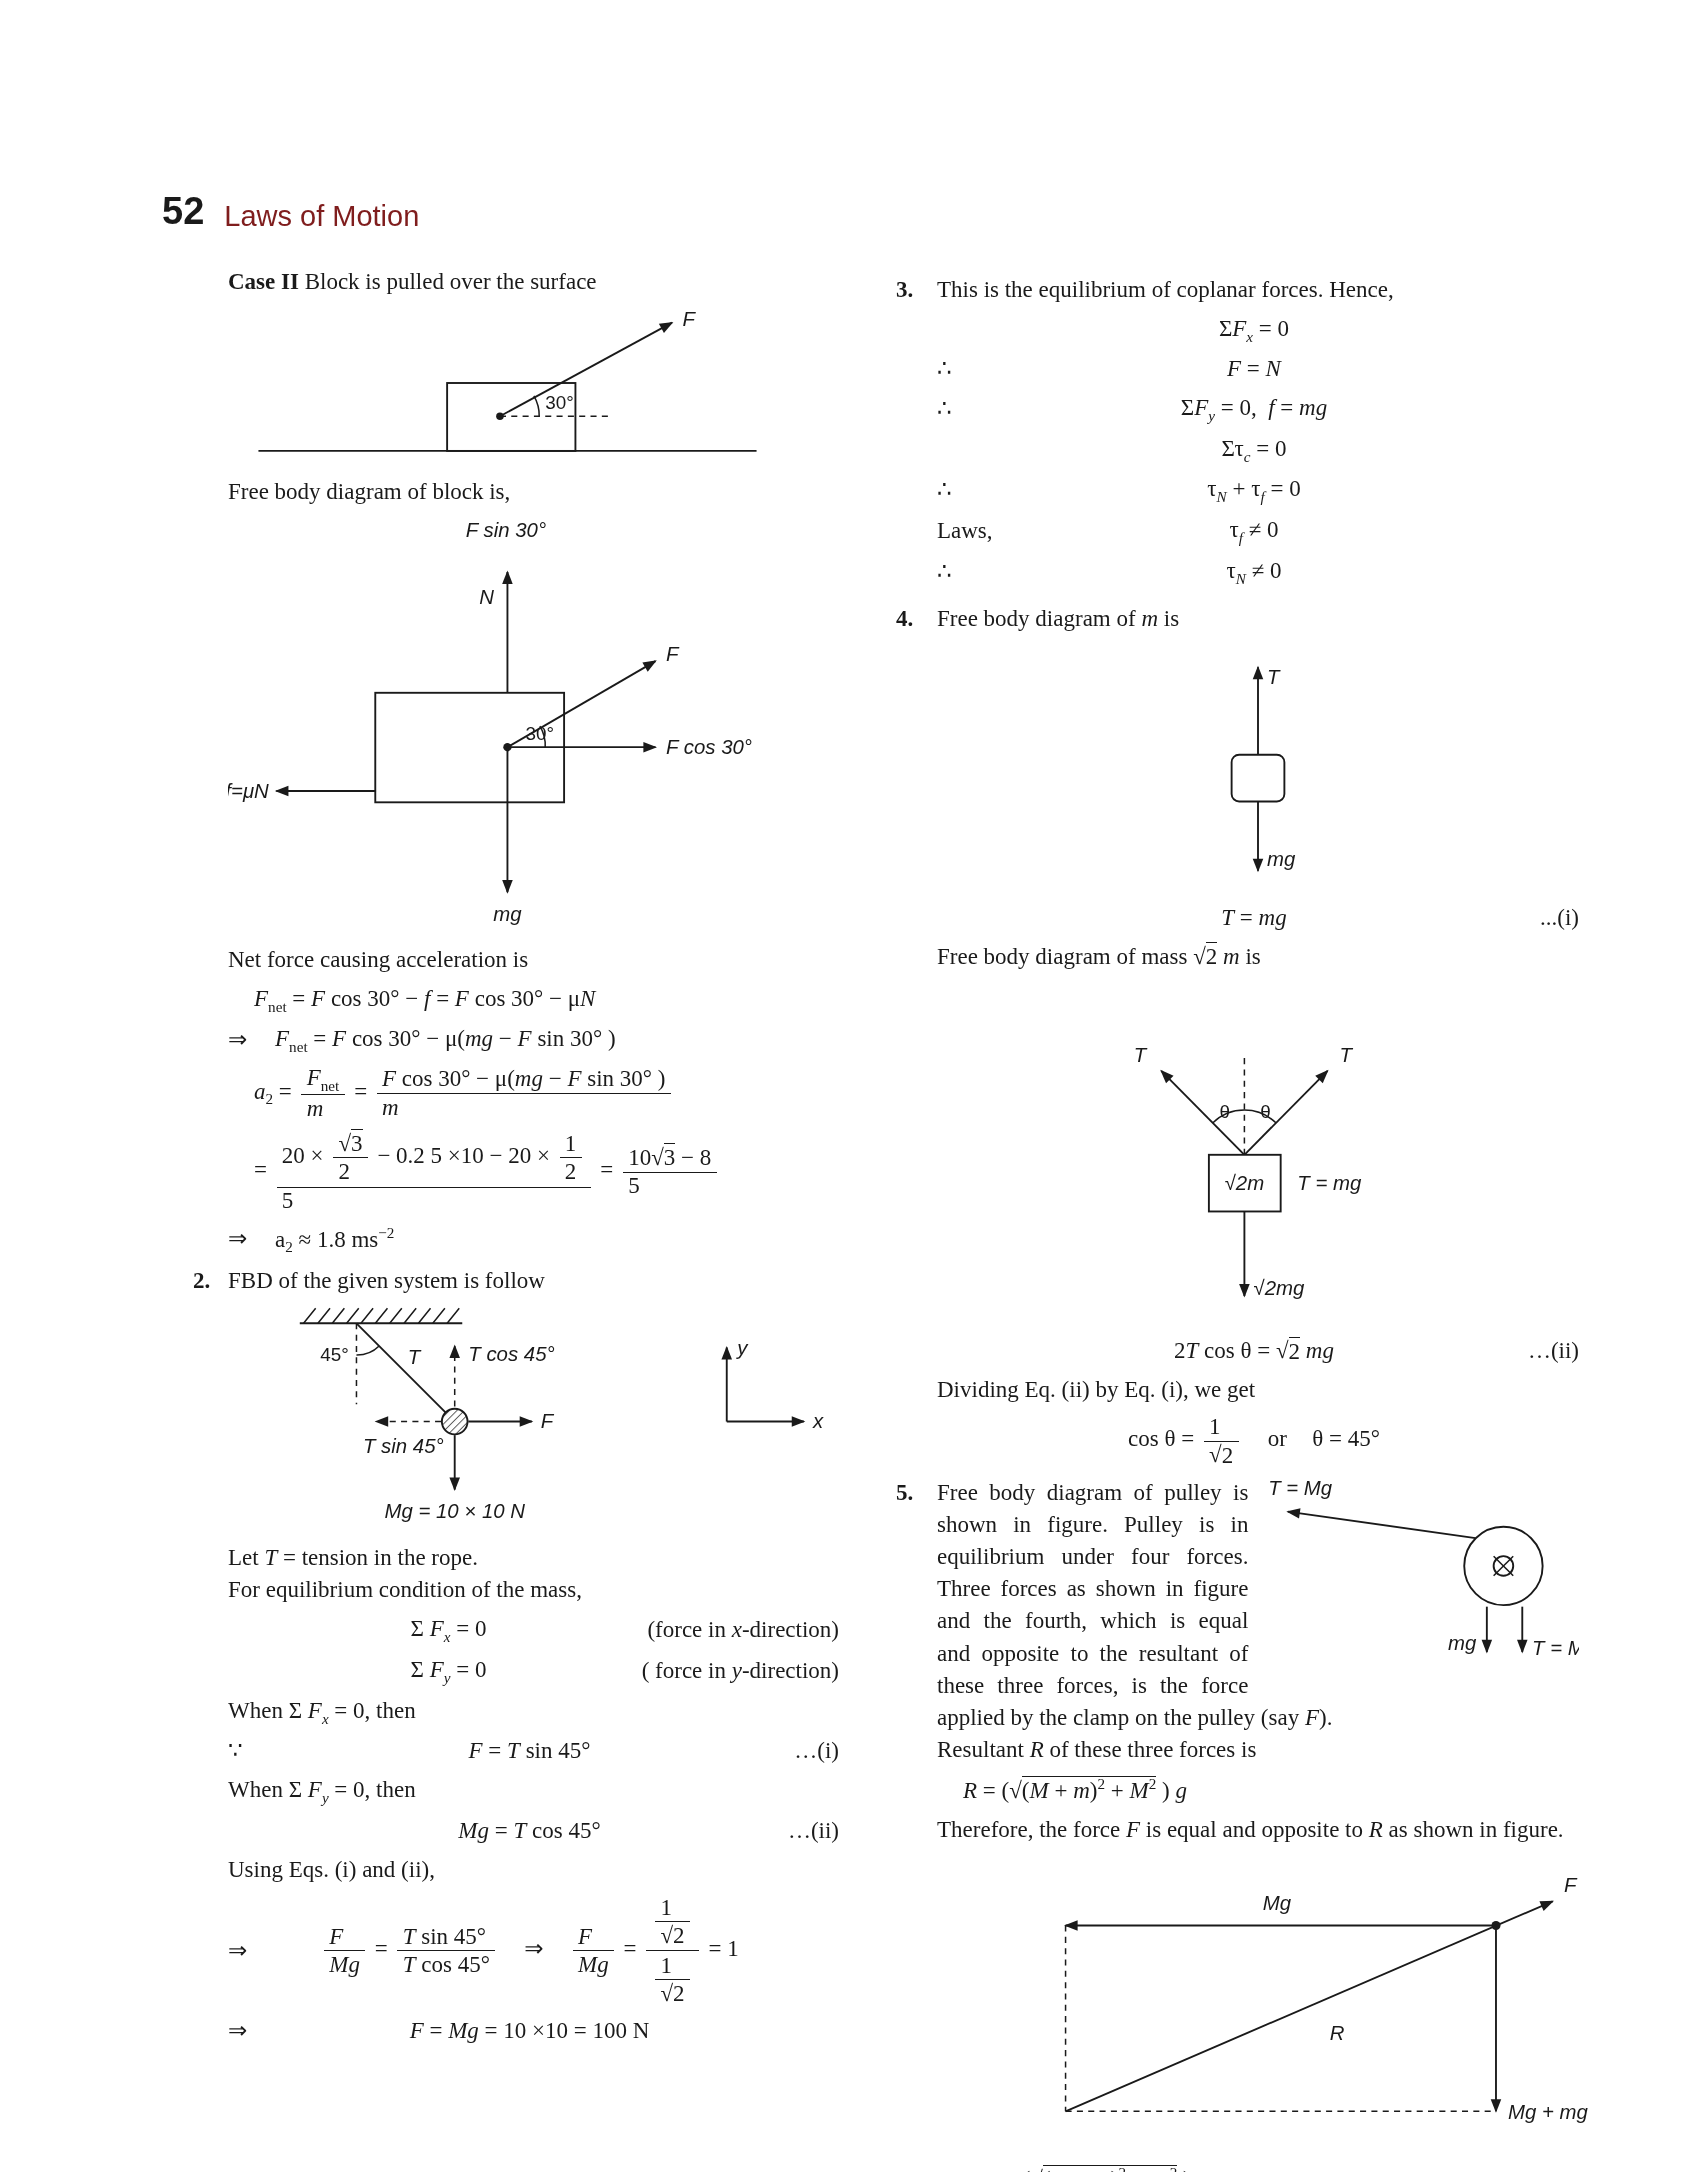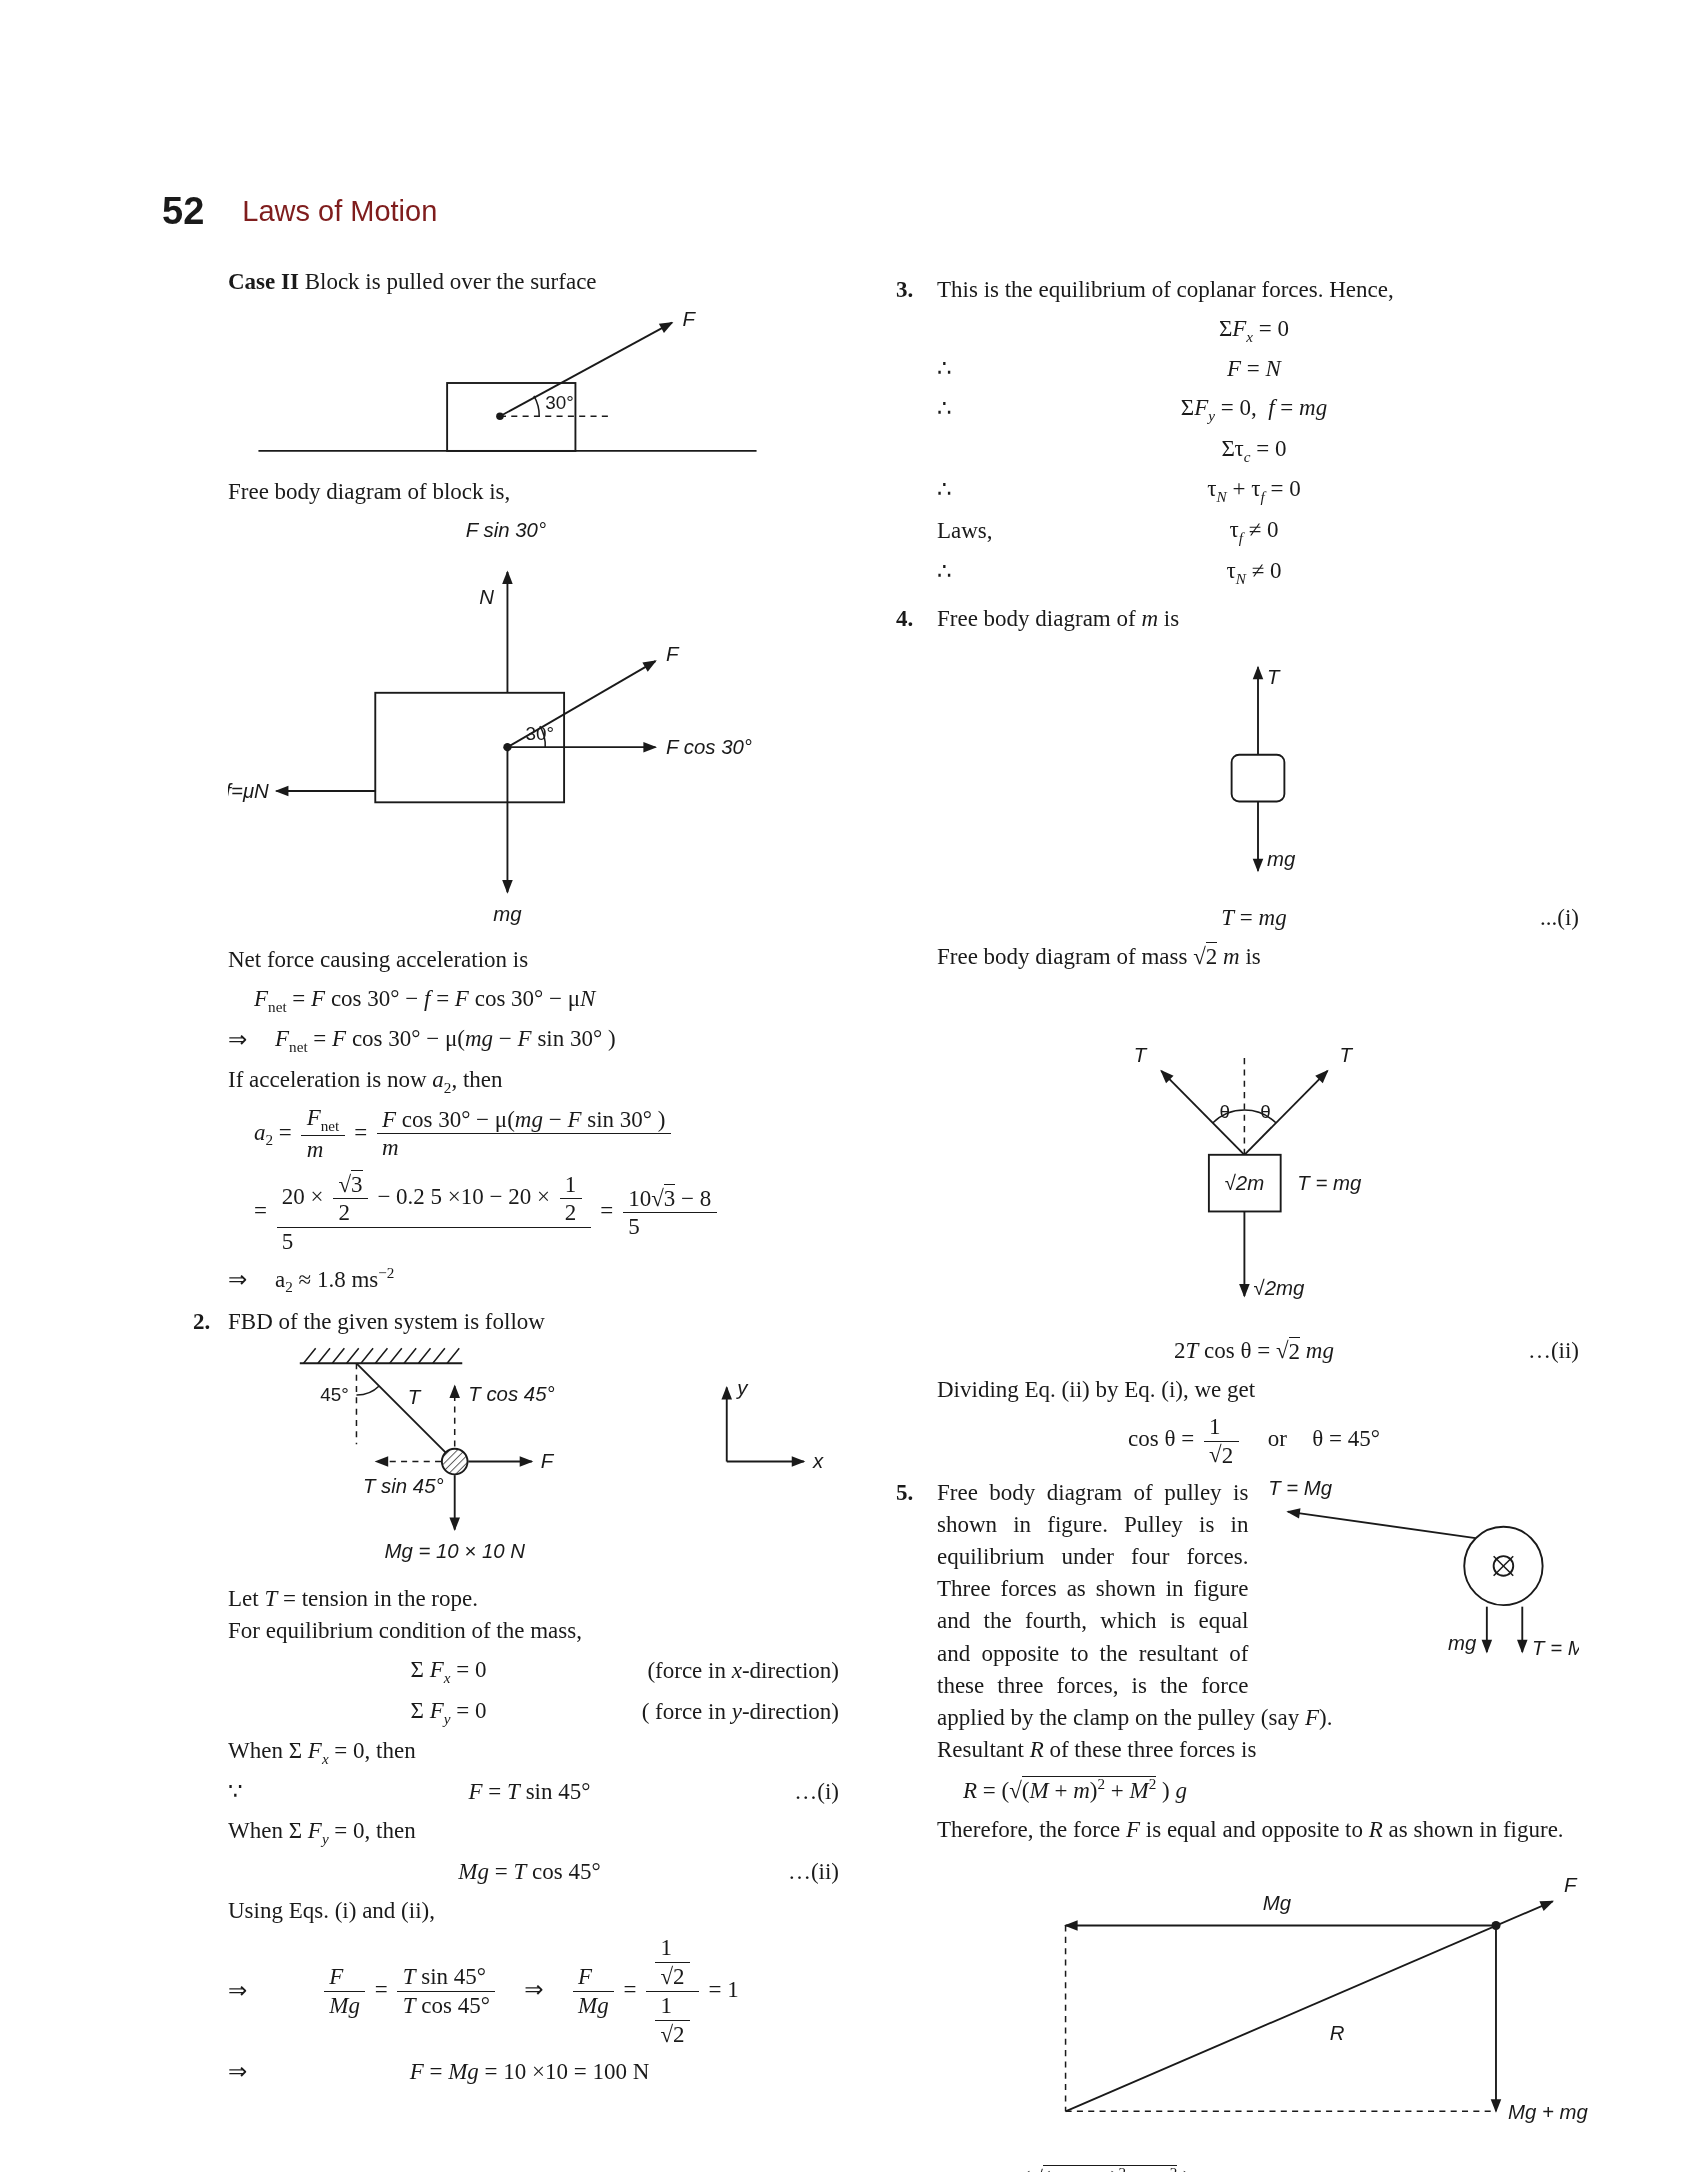--- a/index.html
+++ b/index.html
@@ -1,19 +1,19 @@
 <!DOCTYPE html>
 <html style="font-size:12px"><head>
 <meta charset="utf-8">
 <style>
   *{margin:0;padding:0;box-sizing:border-box}
   html,body{background:#ffffff}
   body{font-family:"Liberation Serif",serif;color:#1a1a1a}
   .sheet{position:relative;width:1700px;height:2172px;background:#ffffff;overflow:hidden}
-  .hdr{position:absolute;top:190px;left:162px;display:flex;align-items:center;gap:38px;font-family:"Liberation Sans",sans-serif}
+  .hdr{position:absolute;top:190px;left:162px;display:flex;align-items:flex-end;gap:20px;font-family:"Liberation Sans",sans-serif}
   .pgnum{font-size:38px;font-weight:bold}
   .pgtitle{font-size:29px;color:#7f1d1d}
   .col{position:absolute;font-size:23px;line-height:1.4}
   .col.left{left:228px;top:266px;width:611px}
   .col.right{left:937px;top:266px;width:642px}
   p.tx{margin:0 0}
   .bold{font-weight:bold}
   .sec{display:flex;margin:7.6px 0 4.5px 0}
   .col.left .sec{margin-left:-35px}
   .col.left .sec .num{flex:0 0 35px}
@@ -103,21 +103,20 @@
       </svg>
     </div>
 
     <p class="tx">Net force causing acceleration is</p>
 
     <div class="ind1"><i>F</i><sub>net</sub> = <i>F</i> cos 30° − <i>f</i> = <i>F</i> cos 30° − μ<i>N</i></div>
     <div class="eqleft">
       <span class="l">⇒</span>
       <span><i>F</i><sub>net</sub> = <i>F</i> cos 30° − μ(<i>mg</i> − <i>F</i> sin 30° )</span>
     </div>
-    <p class="tx">If acceleration is now <i>a</i><sub>2</sub>, then</p>
     <div class="ind1"><i>a</i><sub>2</sub> = <span class="fr"><span class="t"><i>F</i><sub>net</sub></span><span class="b"><i>m</i></span></span> = <span class="fr"><span class="t"><i>F</i> cos 30° − μ(<i>mg</i> − <i>F</i> sin 30° )</span><span class="b"><i>m</i></span></span></div>
     <div class="ind1">= <span class="fr"><span class="t">20 × <span class="fr"><span class="t">√<span class="rad">3</span></span><span class="b">2</span></span> − 0.2 5 ×10 − 20 × <span class="fr"><span class="t">1</span><span class="b">2</span></span></span><span class="b">5</span></span> = <span class="fr"><span class="t">10√<span class="rad">3</span> − 8</span><span class="b">5</span></span></div>
     <div class="eqleft">
       <span class="l">⇒</span>
       <span>a<sub>2</sub> ≈ 1.8 ms<sup>−2</sup></span>
     </div>
 
     <div class="sec">
       <span class="num">2.</span>
       <div class="bd">

